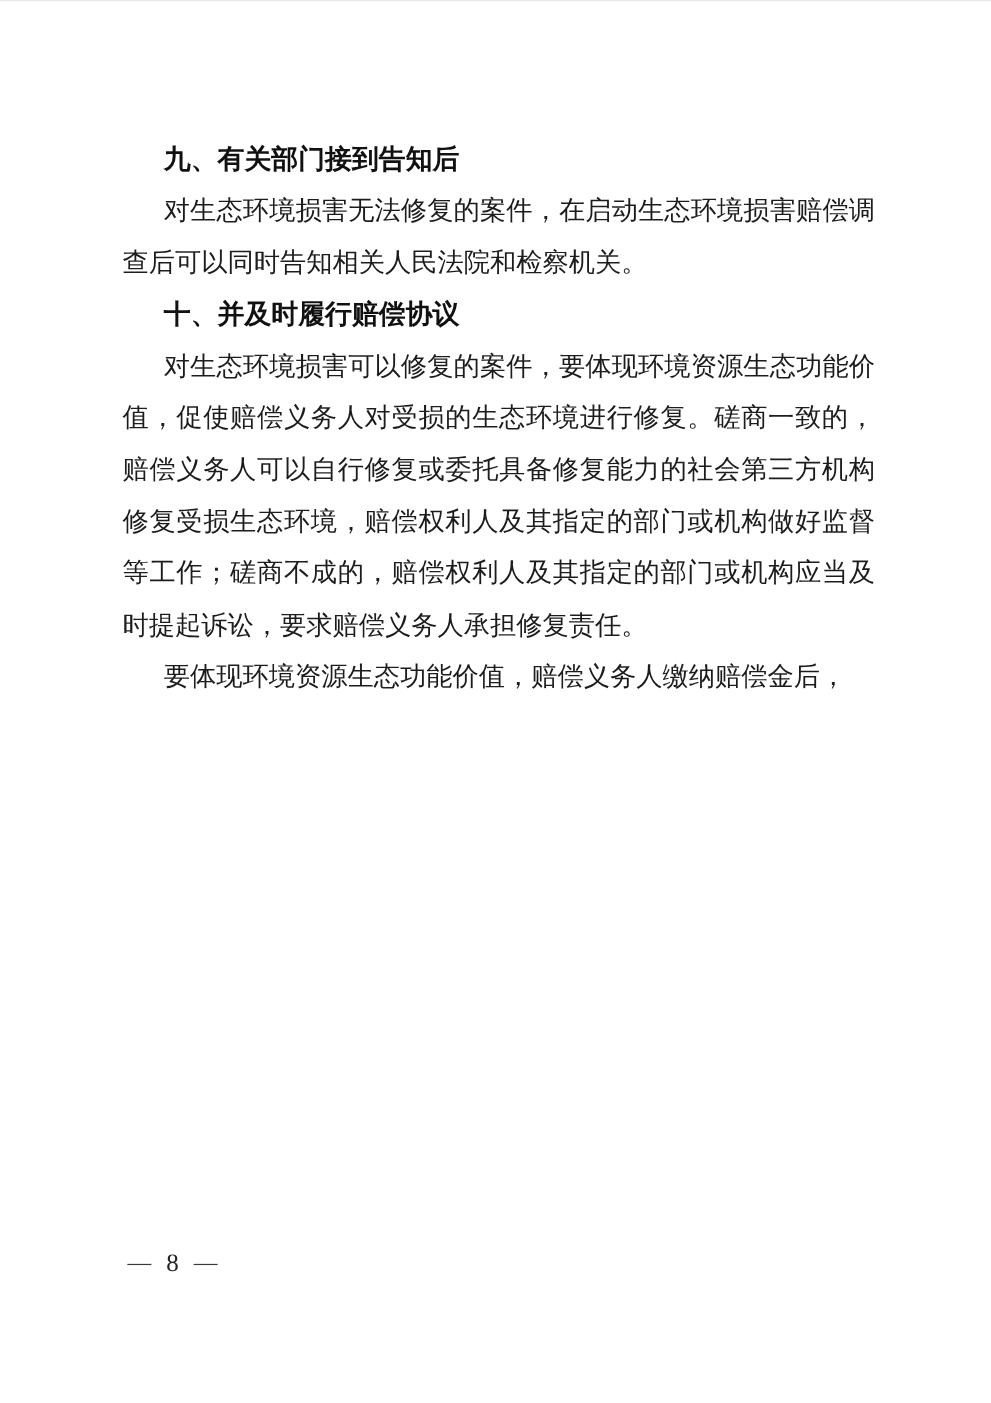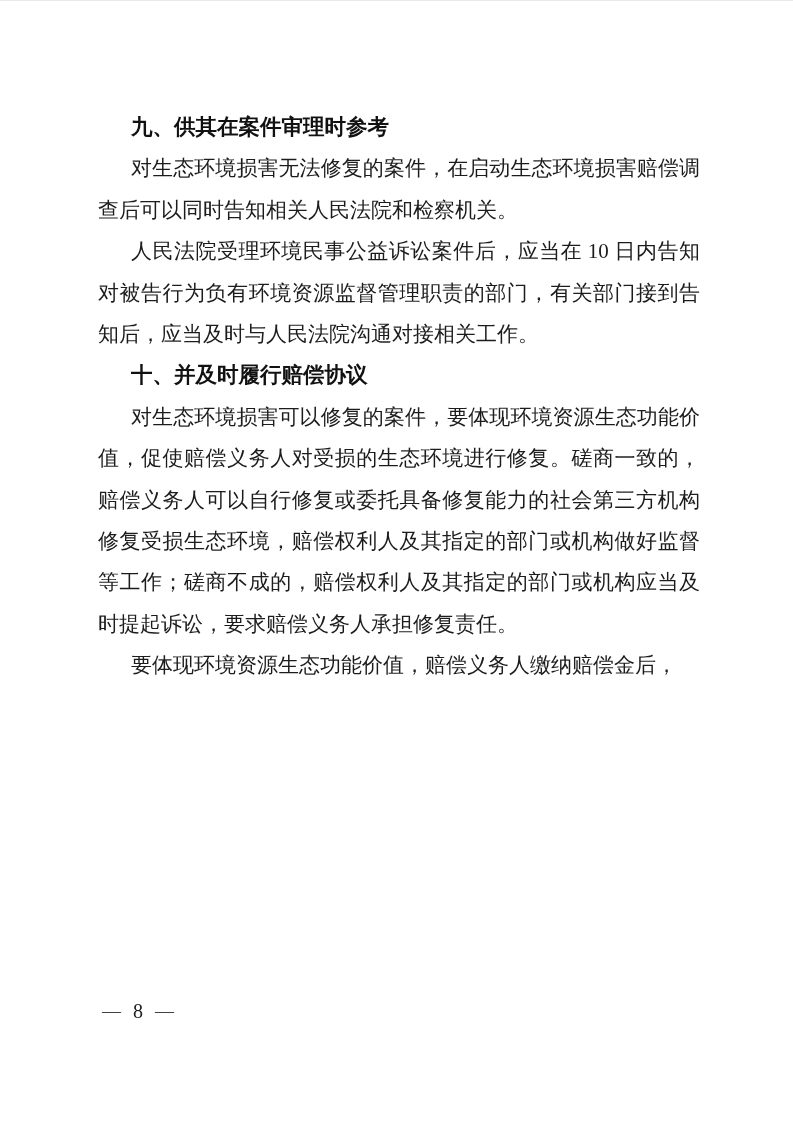--- a/index.html
+++ b/index.html
@@ -59,26 +59,25 @@
     color: #222222;
   }
 </style>
 </head>
 <body>
 
 <div class="page">
 
   <main class="content">
 
-    <h2>九、供其在案件审理时参考</h2>
+    <h2>九、有关部门接到告知后</h2>
 
     <p>对生态环境损害无法修复的案件，在启动生态环境损害赔偿调查后可以同时告知相关人民法院和检察机关。</p>
 
 
-    <p>人民法院受理环境民事公益诉讼案件后，应当在 10 日内告知对被告行为负有环境资源监督管理职责的部门，有关部门接到告知后，应当及时与人民法院沟通对接相关工作。</p>
 
     <h2>十、并及时履行赔偿协议</h2>
 
     <p>对生态环境损害可以修复的案件，要体现环境资源生态功能价值，促使赔偿义务人对受损的生态环境进行修复。磋商一致的，赔偿义务人可以自行修复或委托具备修复能力的社会第三方机构修复受损生态环境，赔偿权利人及其指定的部门或机构做好监督等工作；磋商不成的，赔偿权利人及其指定的部门或机构应当及时提起诉讼，要求赔偿义务人承担修复责任。</p>
 
     <p>要体现环境资源生态功能价值，赔偿义务人缴纳赔偿金后，</p>
   </main>
 
   <footer class="page-footer">
     <span>—</span>

